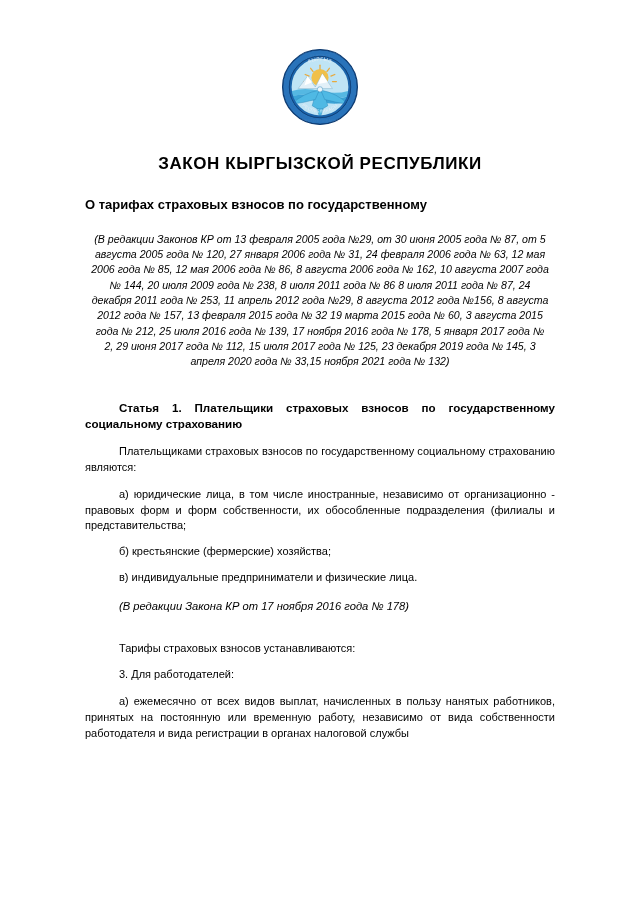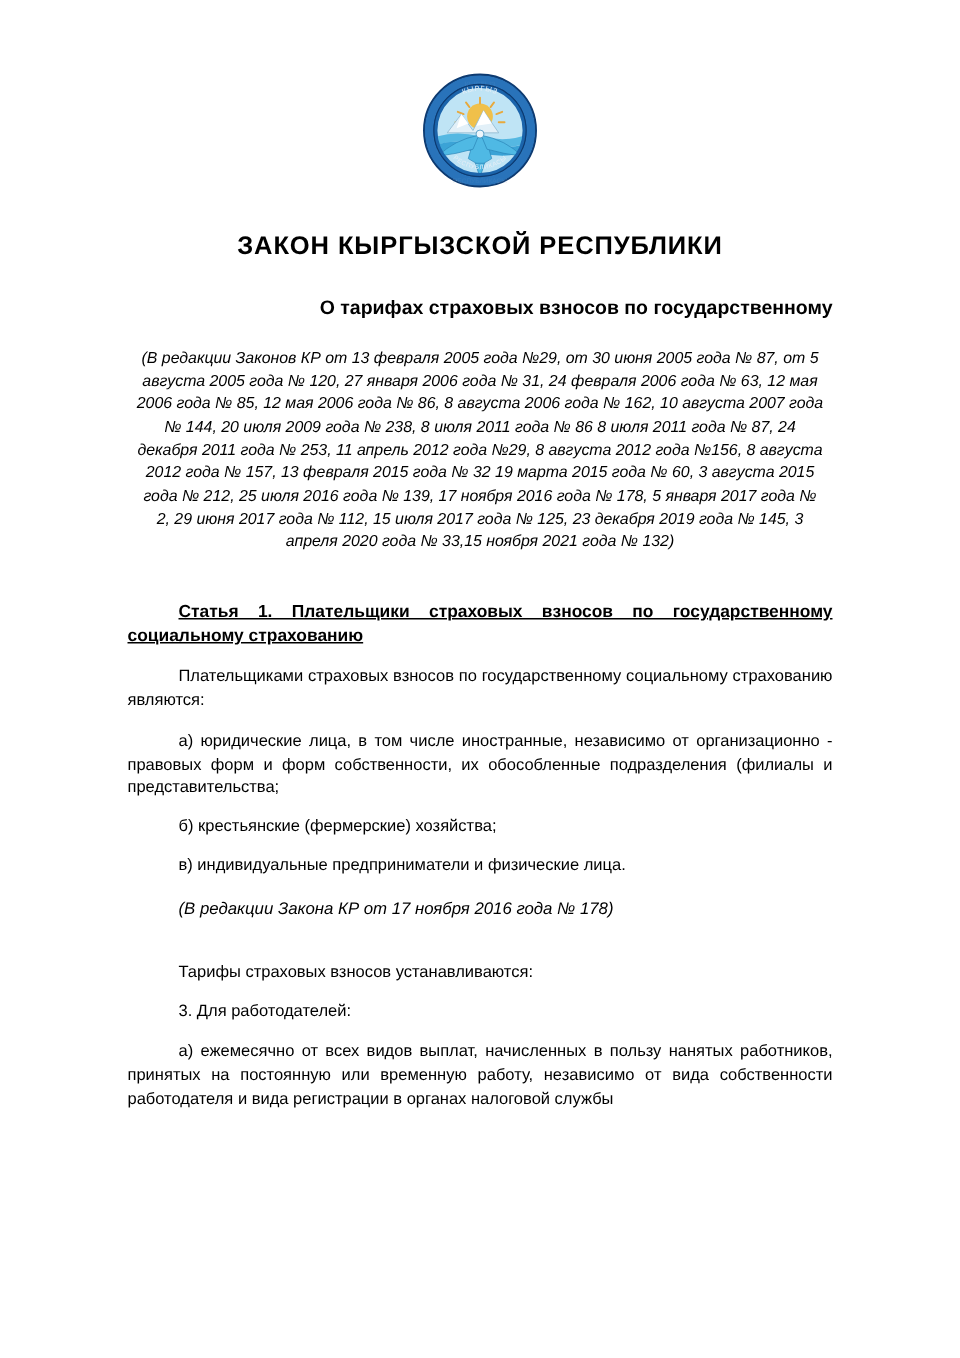--- a/index.html
+++ b/index.html
@@ -45,21 +45,21 @@
     letter-spacing: 0.6px;
   }
   .date-line {
     margin: 27px 0 0 0;
     text-align: left;
     font-size: 11px;
     letter-spacing: 0.1px;
   }
   .doc-title {
     margin: 22px 0 0 0;
-    text-align: right;
+    text-align: left;
     font-size: 13px;
     font-weight: bold;
     line-height: 1.35;
   }
 
   
   .redaction {
     margin: 18px 0 0 0;
     text-align: center;
     font-style: italic;
@@ -70,21 +70,20 @@
 
   
   .article-head {
     margin: 30px 0 0 0;
     font-size: 11.6px;
     font-weight: bold;
     text-align: justify;
     text-align-last: left;
     text-indent: 34px;
     line-height: 1.42;
-    text-decoration: underline;
   }
   p.body-text {
     margin: 11px 0 0 0;
     font-size: 11px;
     line-height: 1.45;
     text-align: justify;
     text-align-last: left;
     text-indent: 34px;
   }
   p.body-text.tight {

